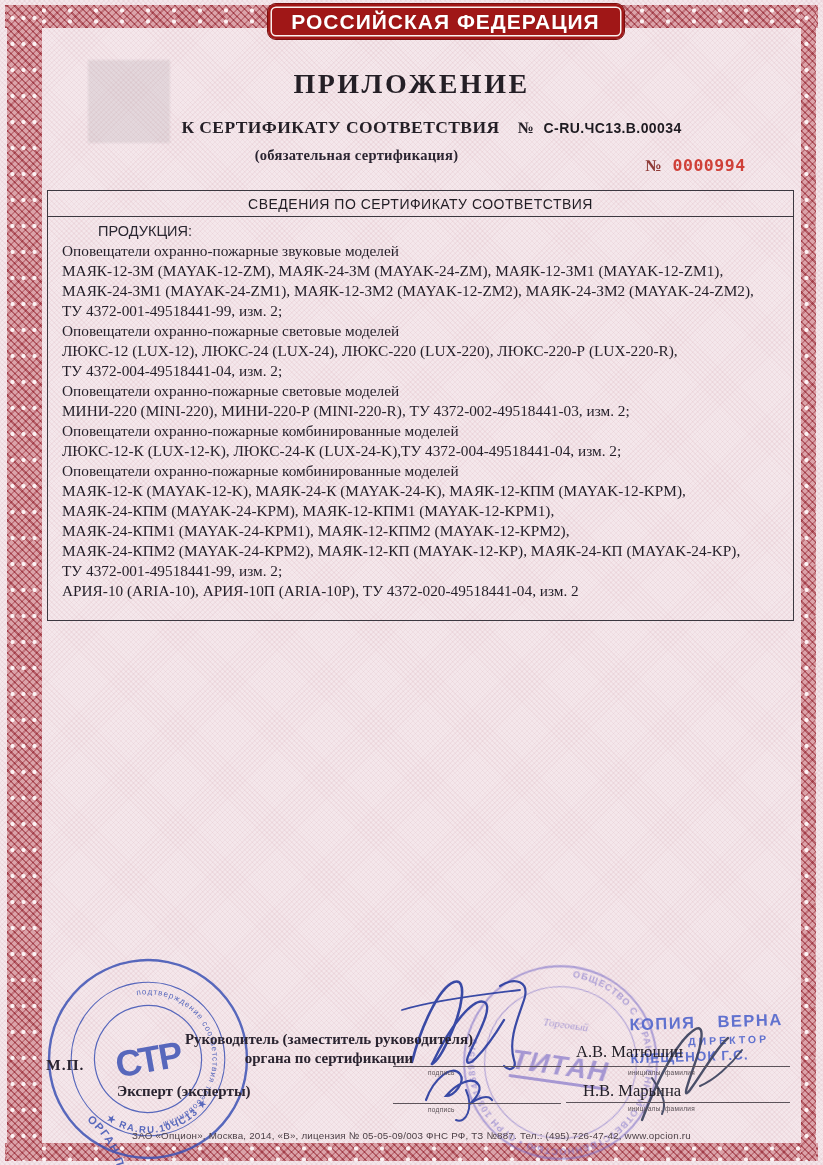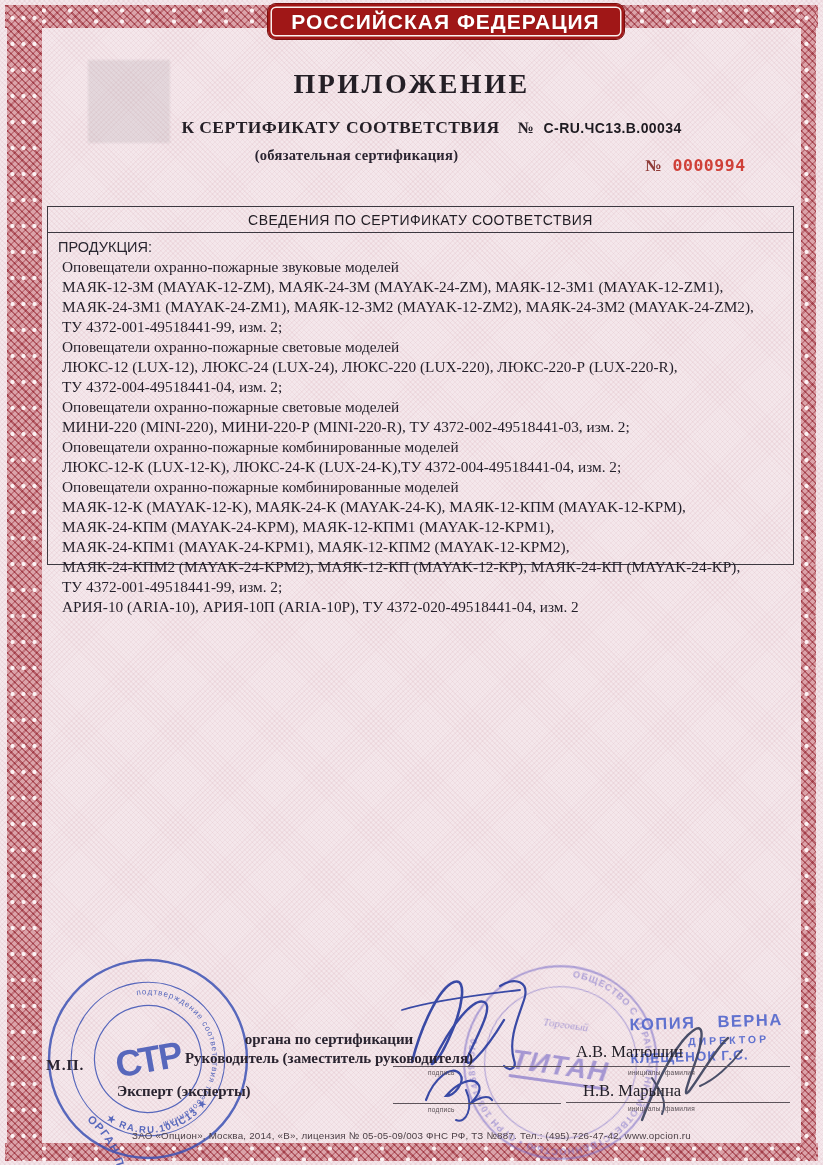--- a/index.html
+++ b/index.html
@@ -72,32 +72,32 @@
   .form-number{
     position:absolute; top:156px; left:645px;
     font-family:"DejaVu Sans Mono", monospace; font-weight:bold; font-size:16.5px;
     letter-spacing:.5px;
   }
   .form-number .no{color:#8e3b37; font-family:"Liberation Serif", serif;}
   .form-number .digits{color:#cf4038;}
 
   
   .info-box{
-    position:absolute; left:47px; top:206px; width:747px; height:359px;
+    position:absolute; left:47px; top:190px; width:747px; height:431px;
     box-sizing:border-box; border:1.5px solid #3c3840;
   }
   .info-box-header{
     height:26px; border-bottom:1.3px solid #3c3840; box-sizing:border-box;
     display:flex; align-items:center; justify-content:center;
     font-family:"Liberation Sans", sans-serif; font-size:14px; letter-spacing:.5px; color:#201d24;
   }
   .info-box-content{padding:4px 10px 0 10px;}
   .section-label{
     font-family:"Liberation Sans", sans-serif; font-size:14.5px; color:#2a2731;
-    height:20px; line-height:20px;
+    height:20px; line-height:20px;margin-left:40px;
   }
   .line{
     font-size:15.3px; color:#221e28; height:20px; line-height:20px;
     white-space:nowrap; padding-left:4px;
   }
 
   
   .role1{position:absolute; left:183px; top:1030px; width:292px; text-align:center;
     font-size:15px; font-weight:bold; color:#2a2430; line-height:19px;}
   .seal-mark{position:absolute; left:46px; top:1056px; font-size:15.5px; font-weight:bold; letter-spacing:1px; color:#2a2430;}
@@ -252,22 +252,22 @@
       <path stroke-width="2" d="M 466 1090 C 474 1108 466 1124 456 1120"></path>
     </g>
     <g fill="none" stroke="#39405c" stroke-linecap="round" opacity="0.9">
       <path stroke-width="2.4" d="M 642 1120 C 656 1084 676 1042 694 1030 C 706 1022 702 1044 694 1066 C 687 1086 682 1100 690 1090 C 702 1074 716 1048 728 1038"></path>
       <path stroke-width="2" d="M 700 1086 C 714 1080 730 1066 742 1050"></path>
       <path stroke-width="2" d="M 652 1078 C 660 1090 668 1102 662 1114"></path>
     </g>
   </svg>
 
   <div class="role1">
+    <div>Руководитель (заместитель руководителя)</div>
     <div>органа по сертификации</div>
-    <div>Руководитель (заместитель руководителя)</div>
   </div>
   <div class="seal-mark">М.П.</div>
   <div class="role2">Эксперт (эксперты)</div>
 
   <div class="sig-line sig-line1"></div>
   <div class="sig-line name-line1"></div>
   <div class="sig-line sig-line2"></div>
   <div class="sig-line name-line2"></div>
 
   <div class="caption cap-sig1">подпись</div>

